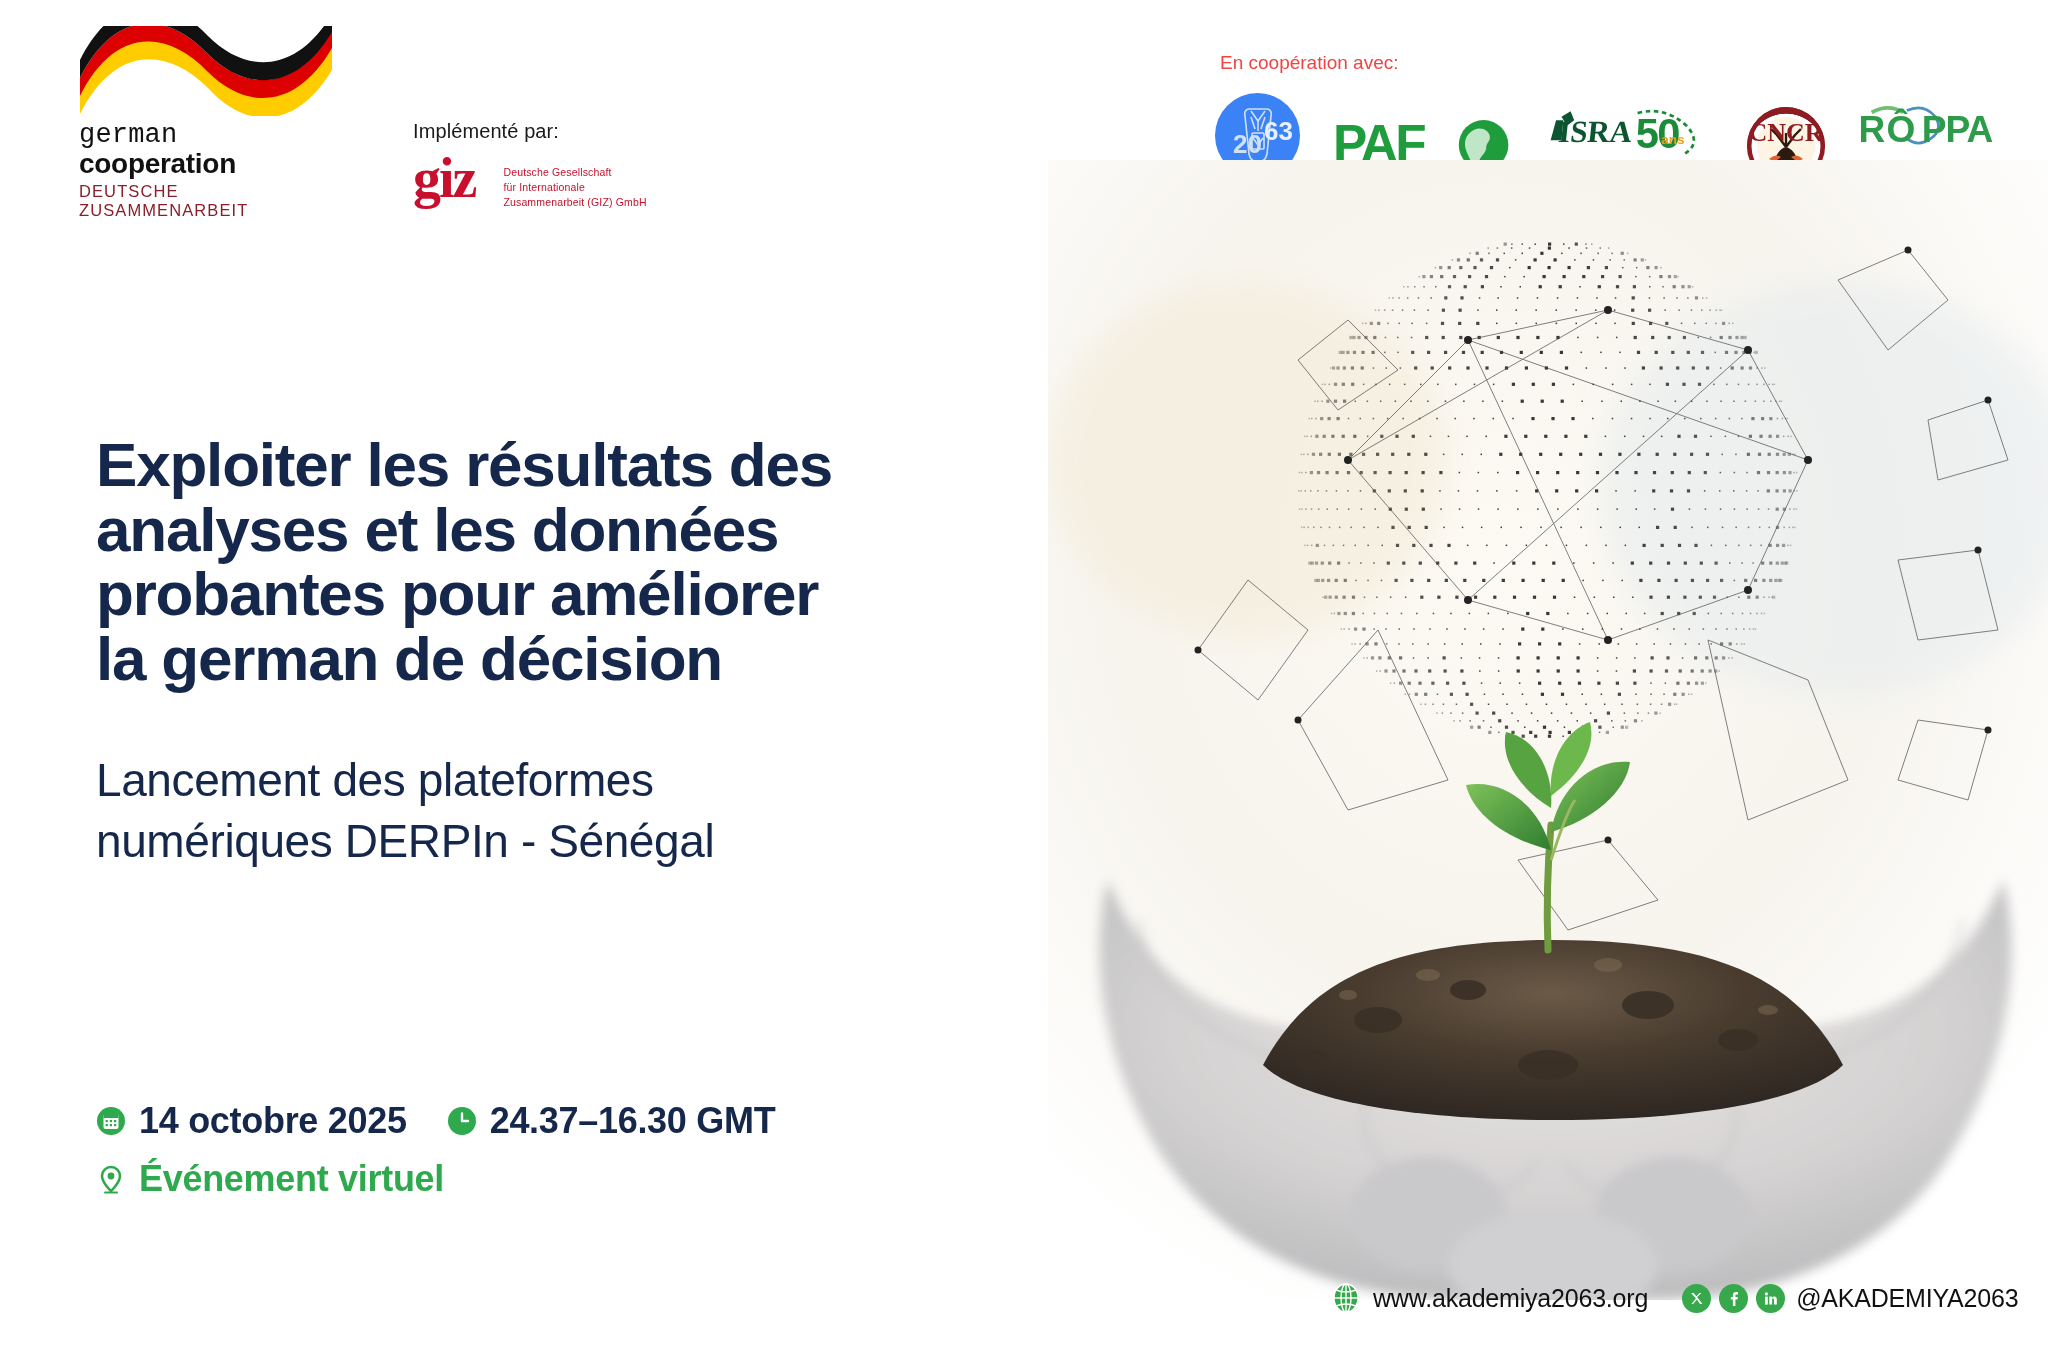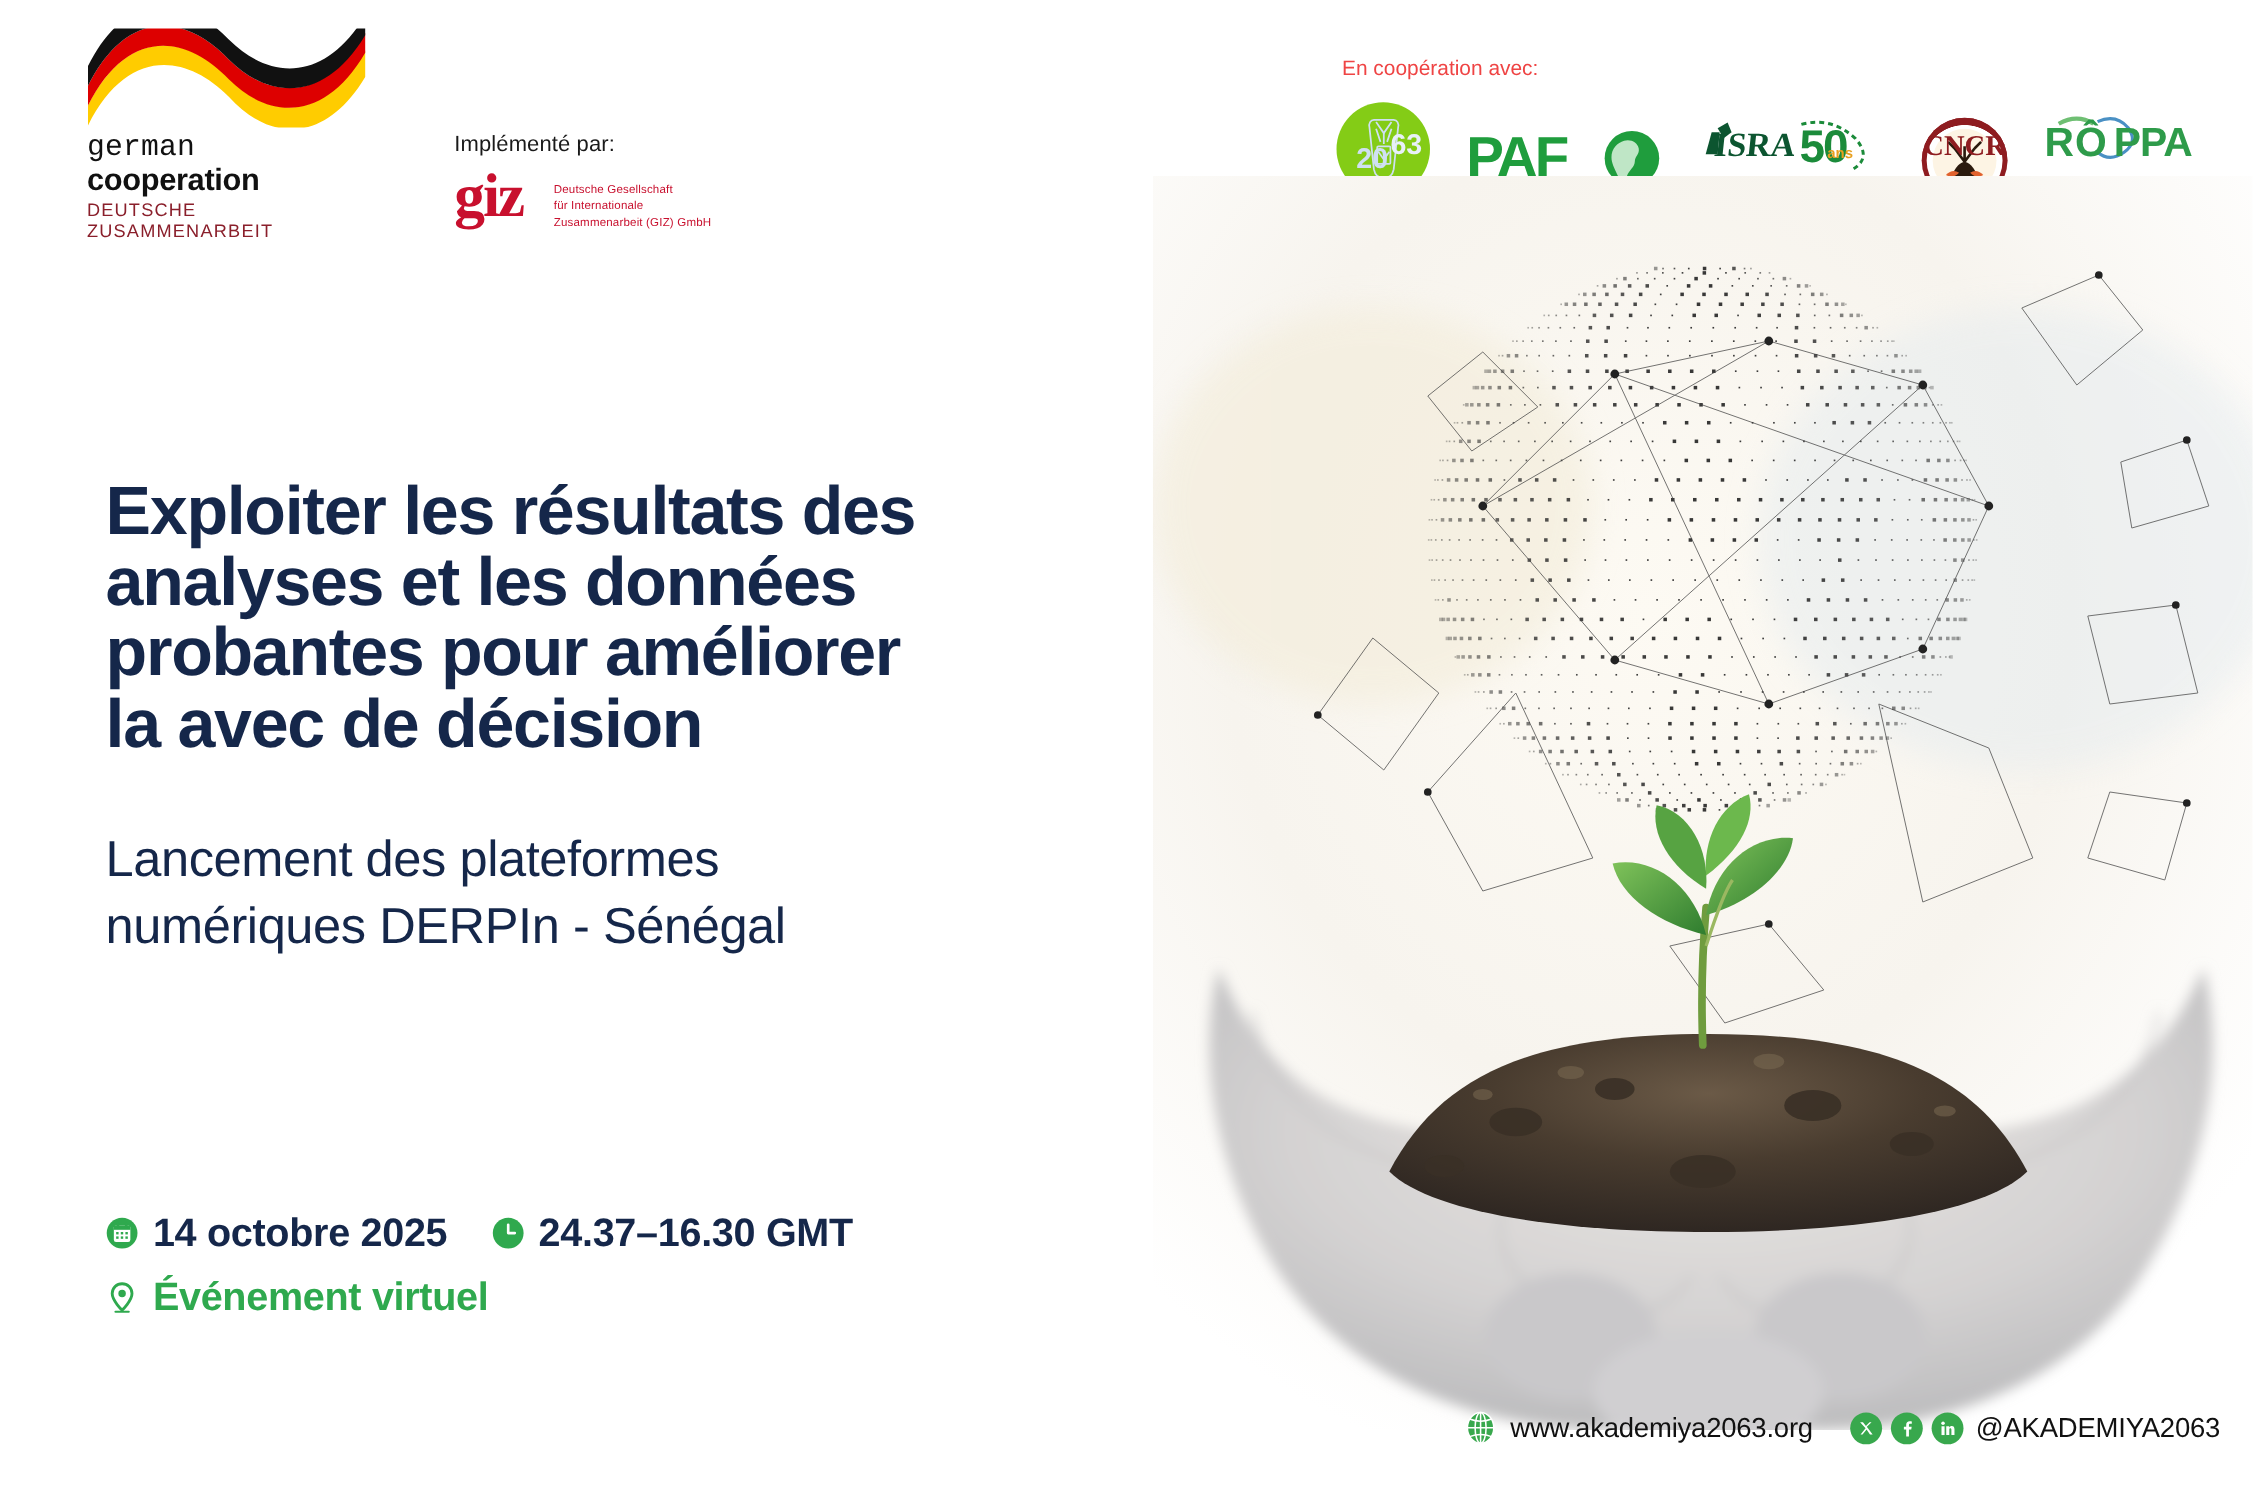--- a/index.html
+++ b/index.html
@@ -28,21 +28,21 @@
   .giz-word { font-family:"Liberation Serif", serif; font-weight:bold; font-size:56px; color:#c8102e; line-height:.85; letter-spacing:-2px; position:relative;}
   .giz-sub { font-size:10.5px; color:#c8102e; line-height:1.42; letter-spacing:.15px; padding-top:10px; white-space:nowrap;}
 
   
   .coop { position:absolute; left:1210px; top:52px; width:790px; }
   .coop-label { font-size:19px; color:#ef4444; margin-left:10px; margin-bottom:14px; }
   .coop-logos { display:flex; align-items:center; gap:28px; height:115px; }
   .logo-box { display:flex; flex-direction:column; align-items:center; justify-content:center; }
 
   
-  .ak-circle { width:85px; height:85px; border-radius:50%; background:#84cc16; position:relative; display:flex; align-items:center; justify-content:center;}
+  .ak-circle { width:85px; height:85px; border-radius:50%; background:#3b82f6; position:relative; display:flex; align-items:center; justify-content:center;}
   .ak-circle svg { width:85px; height:85px; }
   .ak-name { font-size:15px; font-weight:bold; color:#3b6db0; letter-spacing:.6px; margin-top:3px; }
 
   
   .pafo { display:flex; align-items:center; }
   .pafo svg { height:62px; }
 
   
   .isra { display:flex; flex-direction:column; align-items:center; }
   .isra-top { display:flex; align-items:center; gap:3px; }
@@ -1346,21 +1346,21 @@
     <path d="M503 700 C512 672 520 650 527 640" stroke="#9ab861" stroke-width="3" fill="none"></path>
   </svg>
 </div>
 
 <div class="main">
   <h1 class="title">
     <br>
     <span>Exploiter les résultats des</span><br>
     <span>analyses et les données</span><br>
     <span>probantes pour améliorer</span><br>
-    <span>la avec de décision</span>
+    <span>la german de décision</span>
   </h1>
   <div class="subtitle">
     <span>Lancement des plateformes</span><br>
     <span>numériques DERPIn - Sénégal</span>
   </div>
 </div>
 
 <div class="details">
   <div class="det-row r1">
     <div class="det-item">

